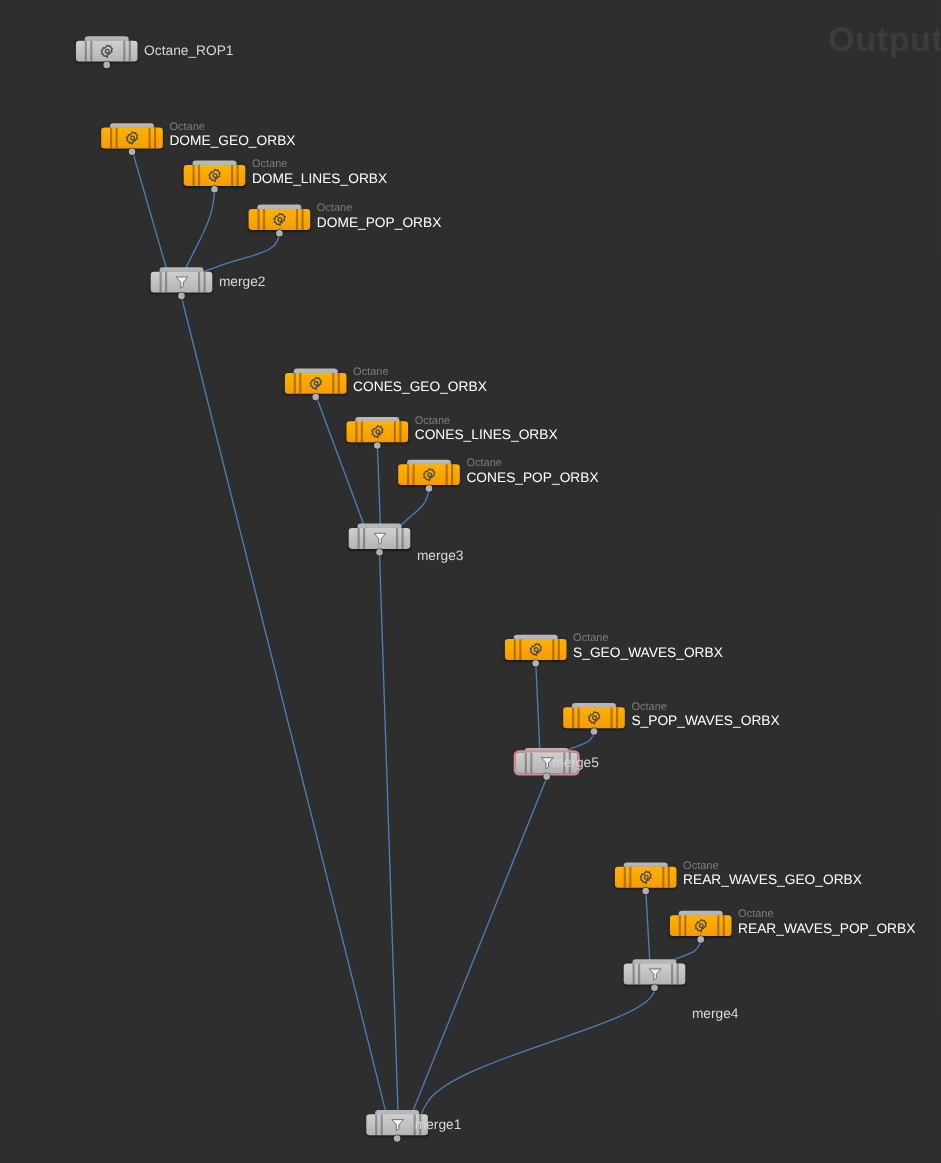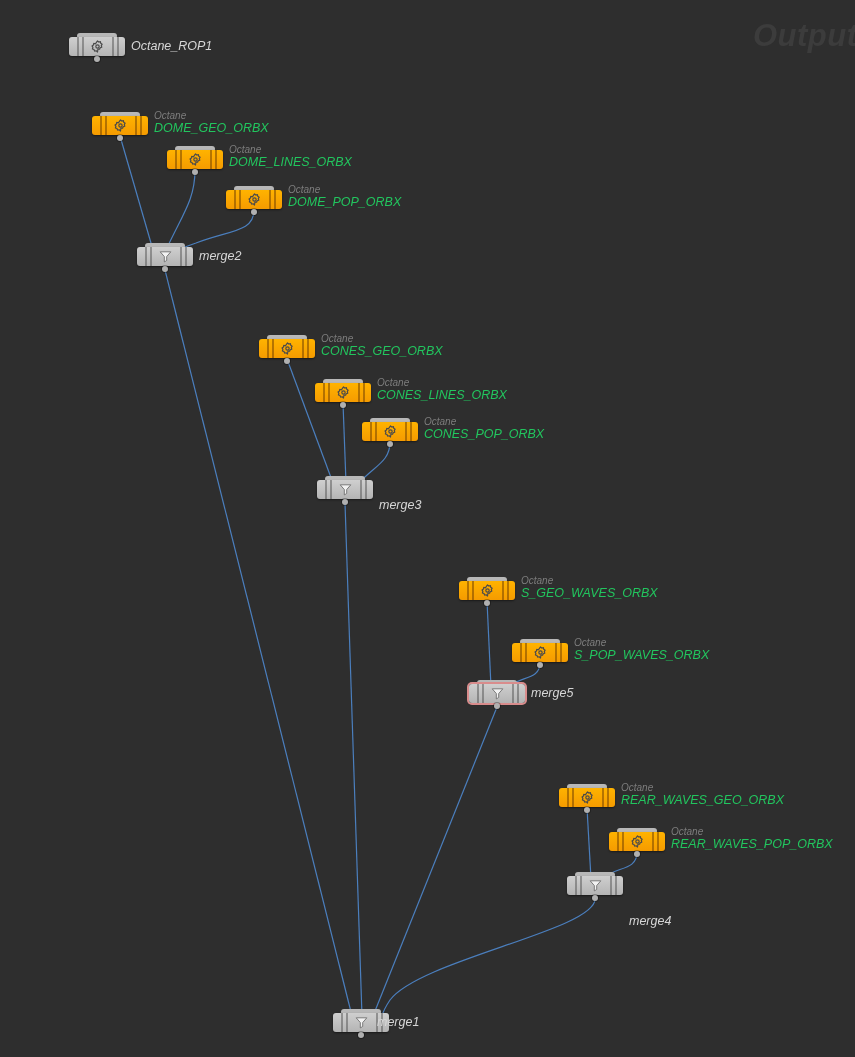--- a/index.html
+++ b/index.html
@@ -10,21 +10,20 @@
   body {
     font-family: "Liberation Sans", sans-serif;
     -webkit-font-smoothing: antialiased;
   }
   #canvas {
     position: relative;
     width: 855px;
     height: 1057px;
     background: #2e2e2e;
     overflow: hidden;
-    font-style: italic;
   }
   #wires {
     position: absolute;
     left: 0; top: 0;
     width: 855px;
     height: 1057px;
     pointer-events: none;
   }
   .watermark {
     position: absolute;
@@ -117,21 +116,21 @@
   }
   .label .kind {
     display: block;
     font-size: 10px;
     color: #7d7d7d;
     line-height: 11px;
   }
   .label .nm {
     display: block;
     font-size: 12.5px;
-    color: #22c55e;
+    color: #ffffff;
     line-height: 14px;
   }
   .label.single .nm {
     font-size: 12.5px;
     color: #d6d6d6;
   }
 </style>
 </head>
 <body>
 
@@ -380,21 +379,21 @@
           <div class="stripe s3"></div>
           <div class="stripe s4"></div>
         </div>
         <div class="glyph">
           <svg width="15" height="15" viewBox="0 0 24 24" aria-hidden="true">
             <path d="M3.5 4.5h17l-6.6 7.6v6.2l-3.8 2.4v-8.6z" fill="#f2f2f2" stroke="#6d6d6d" stroke-width="1.4" stroke-linejoin="round"></path>
           </svg>
         </div>
         <div class="port-out"></div>
       </div>
-      <div class="label single" style="left: 531px; top: 686px;">
+      <div class="label single" style="left: 502px; top: 686px;">
         <span class="nm">merge5</span>
       </div>
       <div class="node orange" style="left: 559px; top: 784px;">
         <div class="flag"></div>
         <div class="body">
           <div class="stripe s1"></div>
           <div class="stripe s2"></div>
           <div class="stripe s3"></div>
           <div class="stripe s4"></div>
         </div>

